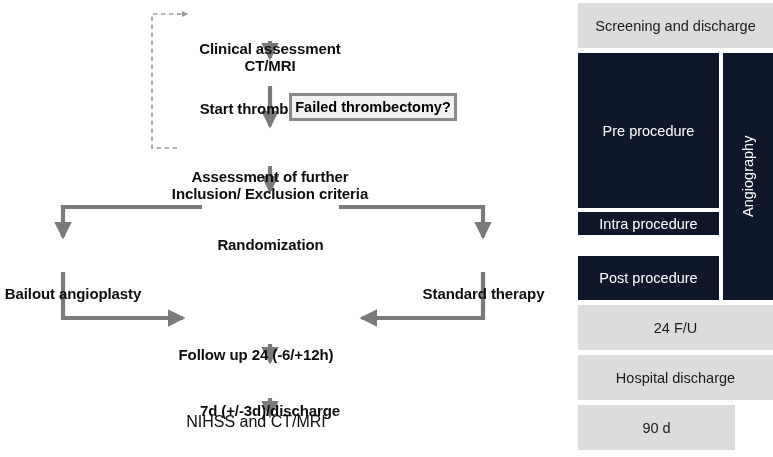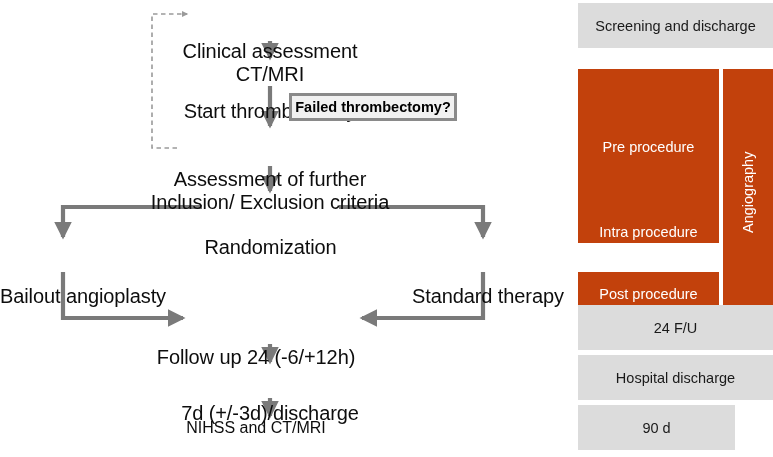--- a/index.html
+++ b/index.html
@@ -18,22 +18,22 @@
   .node {
     position: absolute;
     text-align: center;
     color: #0d0d0d;
     font-weight: bold;
     line-height: 1.18;
     white-space: pre;
   }
   .node .main {
     display: block;
-    font-size: 20px;
-    font-weight: normal;
+    font-size: 15px;
+    font-weight: bold;
     letter-spacing: -0.1px;
   }
   .node .sub {
     display: block;
     font-size: 16px;
     font-weight: normal;
     margin-top: 12px;
     letter-spacing: 0px;
   }
   .decision-box {
@@ -64,23 +64,22 @@
     justify-content: center;
     font-size: 14.5px;
     font-weight: normal;
     text-align: center;
   }
   .phase.light {
     background: #dcdcdc;
     color: #1a1a1a;
   }
   .phase.dark {
-    background: #c2410c;
+    background: #0f172a;
     color: #ffffff;
-    margin-top: 16px;
   }
   .phase.vertical {
     writing-mode: vertical-rl;
     transform: rotate(180deg);
   }
 </style>
 </head>
 <body>
 
 <div id="root">
@@ -182,21 +181,21 @@
   </div>
 
   <div class="phase light" style="left:578px; top:3px; width:195px; height:45px;">
     <span>Screening and discharge</span>
   </div>
 
   <div class="phase dark" style="left:578px; top:53px; width:141px; height:155px;">
     <span>Pre procedure</span>
   </div>
 
-  <div class="phase dark" style="left:578px; top:204px; width:141px; height:23px;">
+  <div class="phase dark" style="left:578px; top:212px; width:141px; height:23px;">
     <span>Intra procedure</span>
   </div>
 
   <div class="phase dark" style="left:578px; top:256px; width:141px; height:44px;">
     <span>Post procedure</span>
   </div>
 
   <div class="phase dark vertical" style="left:723px; top:53px; width:50px; height:247px;">
     <span>Angiography</span>
   </div>

